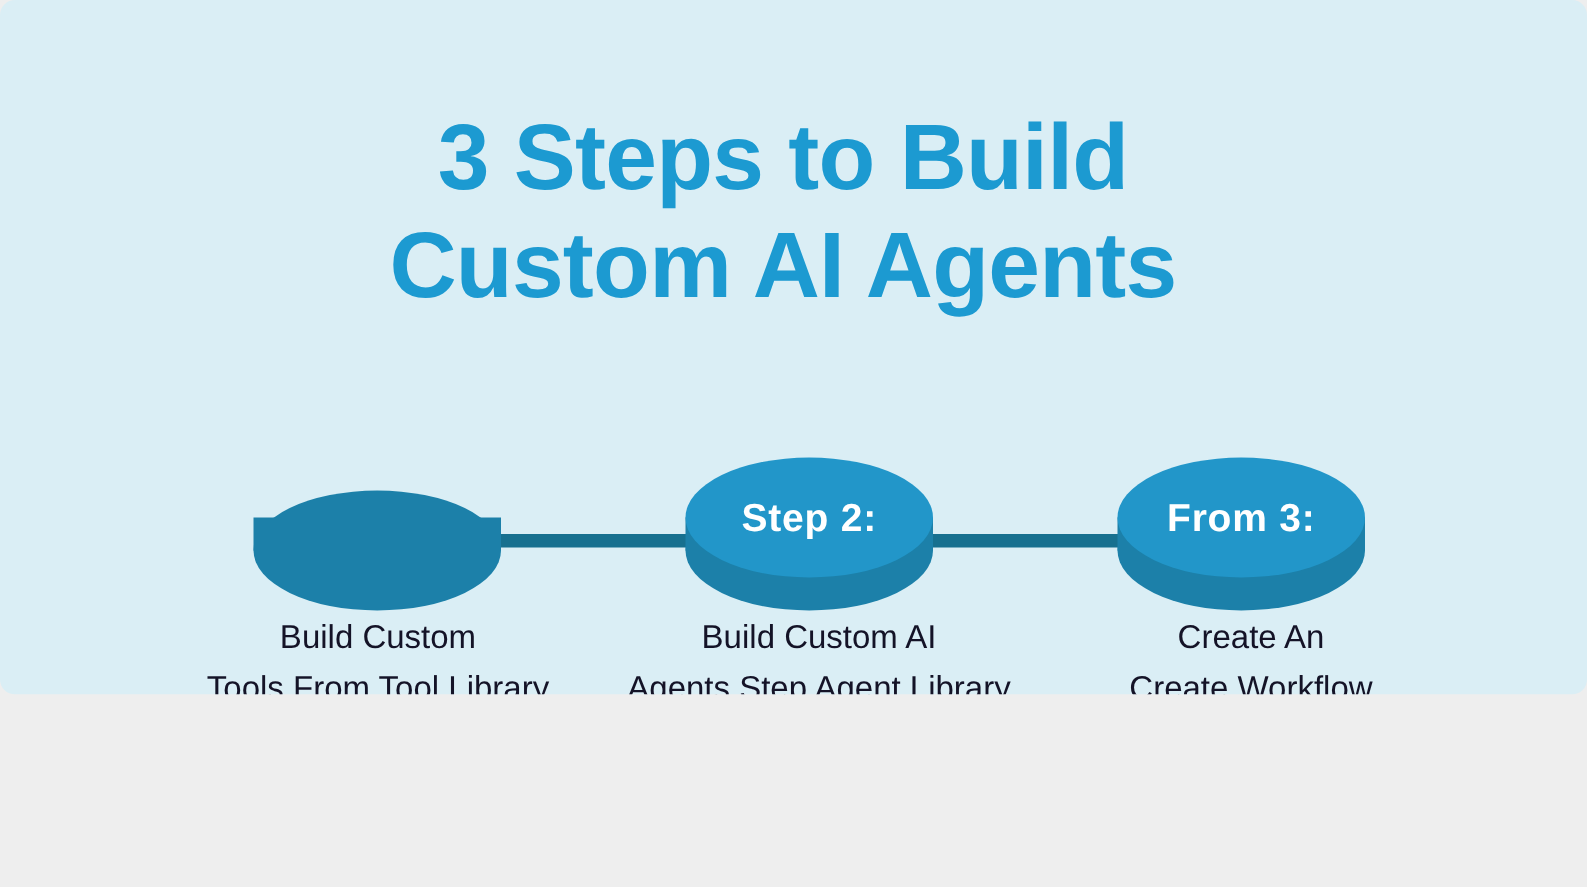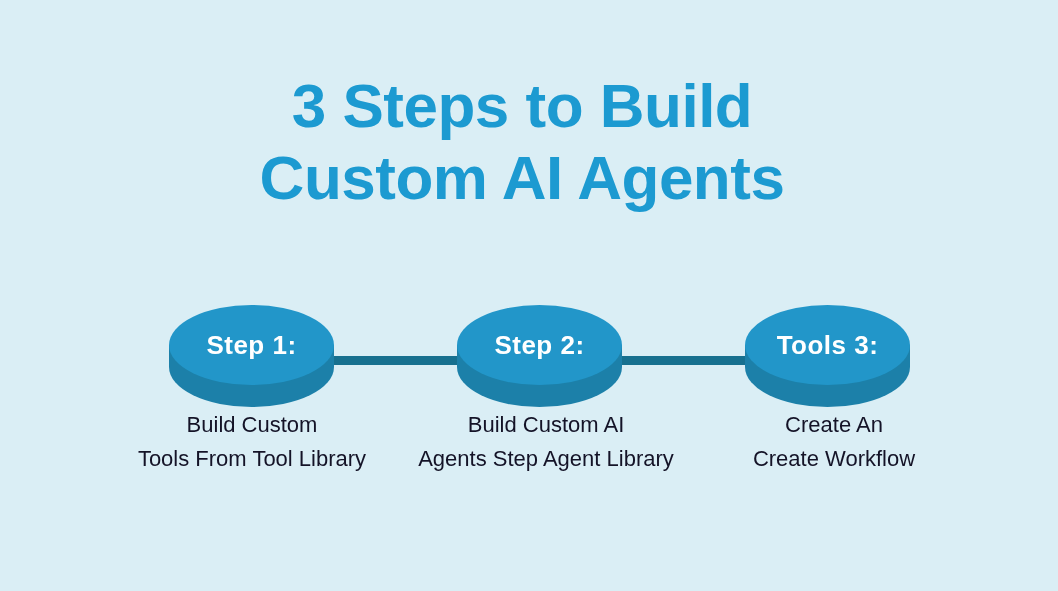--- a/index.html
+++ b/index.html
@@ -3,23 +3,24 @@
 <meta charset="utf-8">
 <style>
   html, body { margin: 0; padding: 0; }
   body {
     font-family: "Liberation Sans", sans-serif;
     background: #eee;
   }
   .canvas {
     position: relative;
     width: 1058px;
-    height: 591px;
+    height: 463px;
     background: var(--background, #DAEEF5);
     overflow: hidden;
+    border-radius: 10px;
   }
 
   
   .title {
     position: absolute;
     top: 70px;
     left: 0;
     right: 14px;
     text-align: center;
     color: var(--title-color, #1C9AD1);
@@ -104,38 +105,35 @@
   <div class="title">
     <div>3 Steps to Build</div>
     <div>Custom AI Agents</div>
   </div>
 
   <div class="connector"></div>
 
   <div class="cylinder c1">
     <div class="cyl-bottom"></div>
     <div class="cyl-mid"></div>
-    <div class="cyl-top">
-      <span class="cyl-label">Step 1:</span>
-    </div>
   </div>
 
   <div class="cylinder c2">
     <div class="cyl-bottom"></div>
     <div class="cyl-mid"></div>
     <div class="cyl-top">
       <span class="cyl-label">Step 2:</span>
     </div>
   </div>
 
   <div class="cylinder c3">
     <div class="cyl-bottom"></div>
     <div class="cyl-mid"></div>
     <div class="cyl-top">
-      <span class="cyl-label">Tools 3:</span>
+      <span class="cyl-label">From 3:</span>
     </div>
   </div>
 
   <div class="desc d1">
     <div>Build Custom</div>
     <div>Tools From Tool Library</div>
   </div>
 
   <div class="desc d2">
     <div>Build Custom AI</div>

